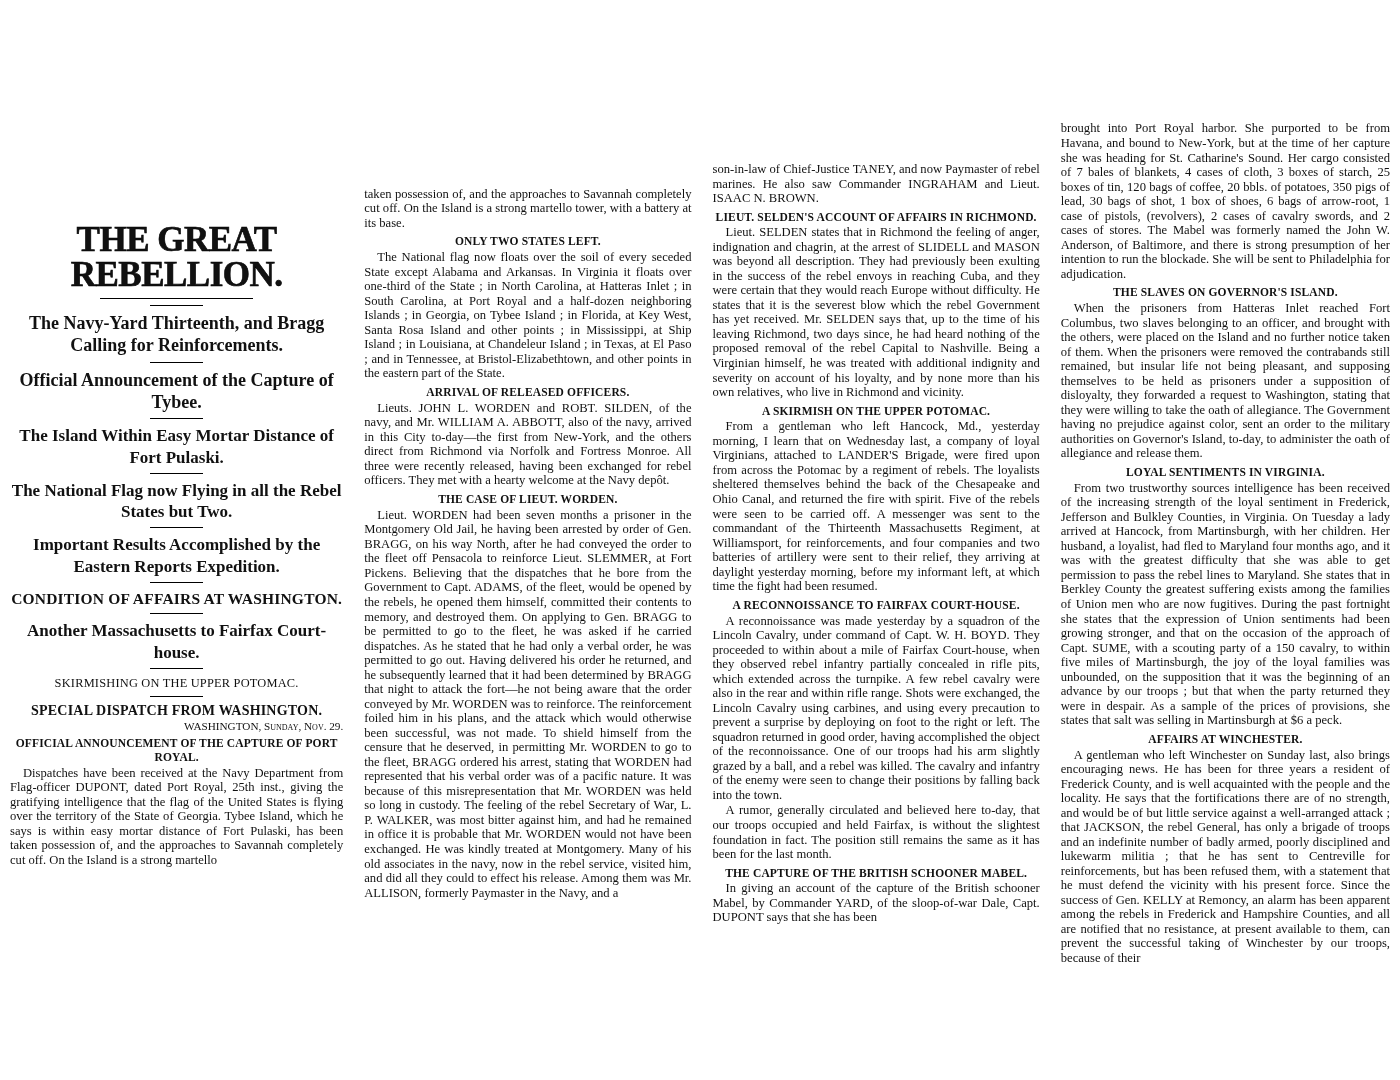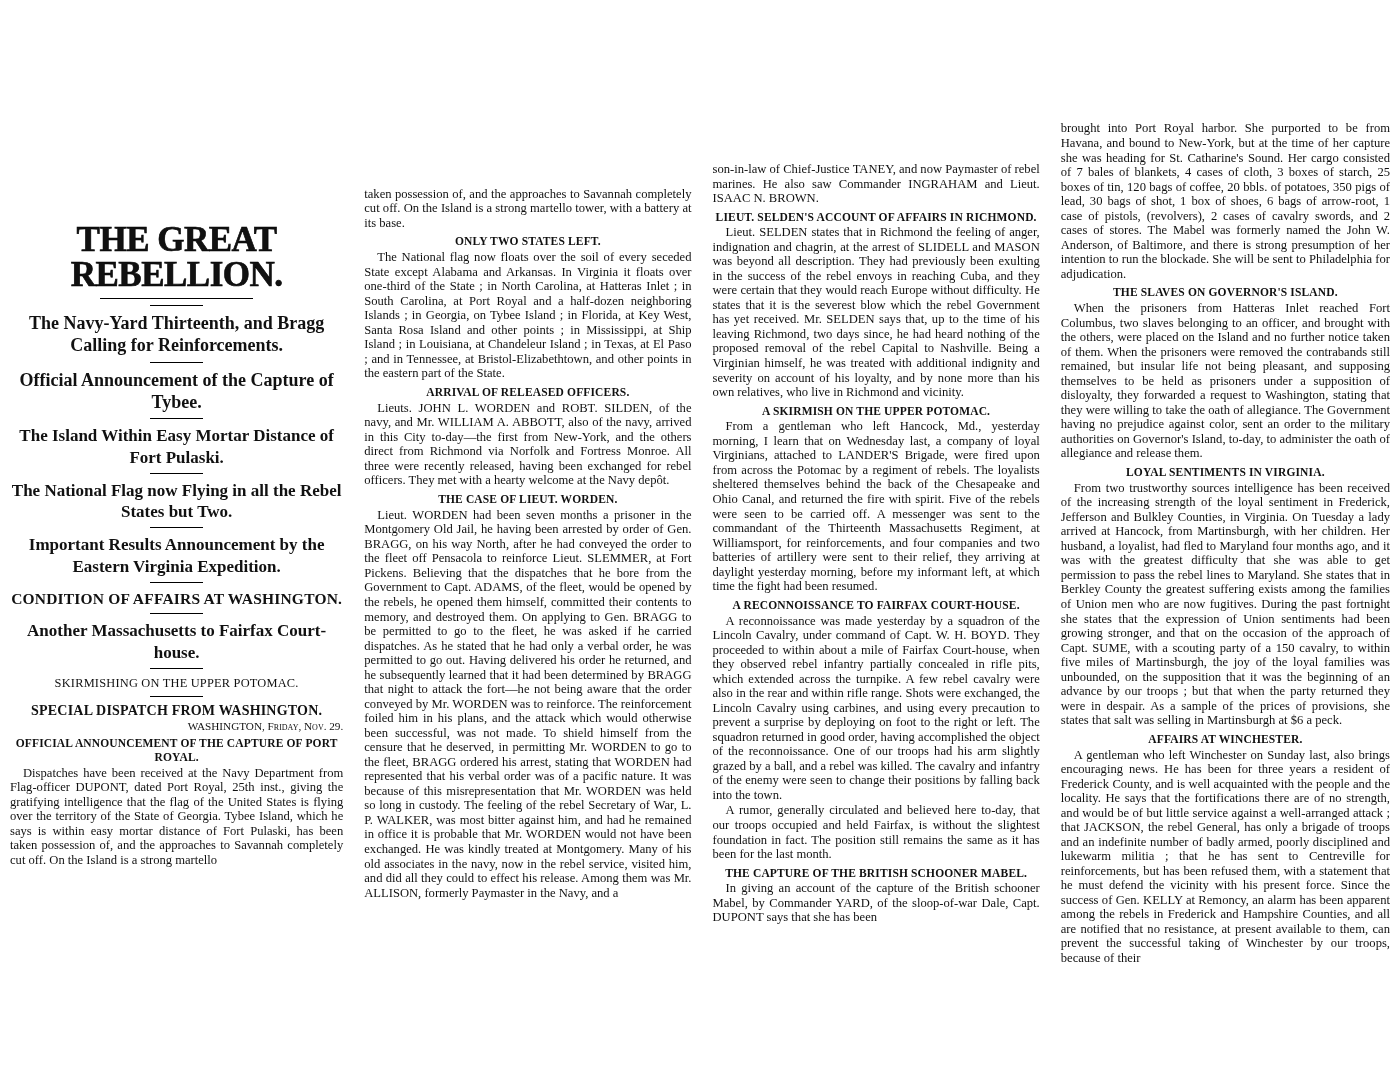--- a/index.html
+++ b/index.html
@@ -150,31 +150,31 @@
       <hr class="hl-rule">
       <hr class="hl-rule xshort">
       <div class="hl-3">The Navy-Yard Thirteenth, and Bragg Calling for Reinforcements.</div>
       <hr class="hl-rule xshort">
       <div class="hl-3">Official Announcement of the Capture of Tybee.</div>
       <hr class="hl-rule xshort">
       <div class="hl-4">The Island Within Easy Mortar Distance of Fort Pulaski.</div>
       <hr class="hl-rule xshort">
       <div class="hl-4">The National Flag now Flying in all the Rebel States but Two.</div>
       <hr class="hl-rule xshort">
-      <div class="hl-4">Important Results Announcement by the Eastern Virginia Expedition.</div>
+      <div class="hl-4">Important Results Accomplished by the Eastern Reports Expedition.</div>
       <hr class="hl-rule xshort">
       <div class="hl-5">CONDITION OF AFFAIRS AT WASHINGTON.</div>
       <hr class="hl-rule xshort">
       <div class="hl-4">Another Massachusetts to Fairfax Court-house.</div>
       <hr class="hl-rule xshort">
       <div class="hl-small">SKIRMISHING ON THE UPPER POTOMAC.</div>
       <hr class="hl-rule xshort">
 
       <div class="subhead">SPECIAL DISPATCH FROM WASHINGTON.</div>
-      <div class="dateline">WASHINGTON, Friday, Nov. 29.</div>
+      <div class="dateline">WASHINGTON, Sunday, Nov. 29.</div>
       <div class="hdr-center">OFFICIAL ANNOUNCEMENT OF THE CAPTURE OF PORT ROYAL.</div>
       <p class="body-text indent">Dispatches have been received at the Navy Department from Flag-officer DUPONT, dated Port Royal, 25th inst., giving the gratifying intelligence that the flag of the United States is flying over the territory of the State of Georgia. Tybee Island, which he says is within easy mortar distance of Fort Pulaski, has been taken possession of, and the approaches to Savannah completely cut off. On the Island is a strong martello</p>
     </div>
   </div>
 
   <div class="rule-v"></div>
 
   <div class="col c2">
     <div class="col-inner">
       <p class="body-text">taken possession of, and the approaches to Savannah completely cut off. On the Island is a strong martello tower, with a battery at its base.</p>

